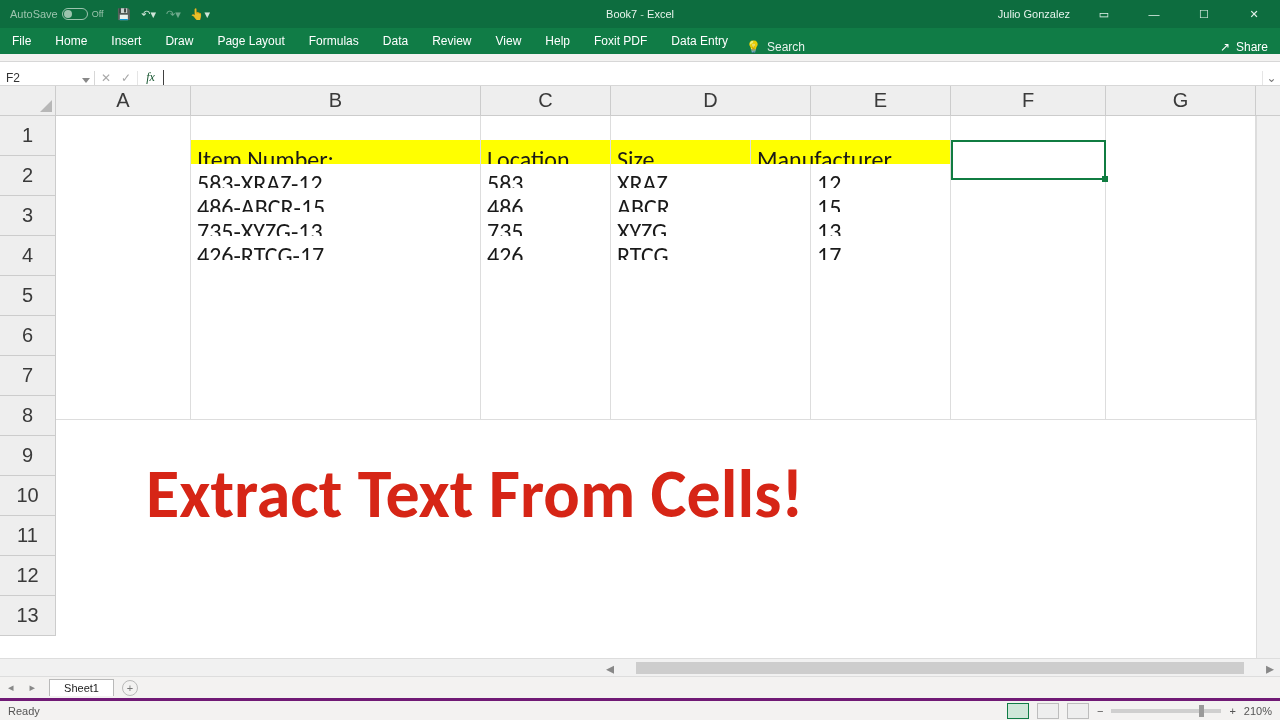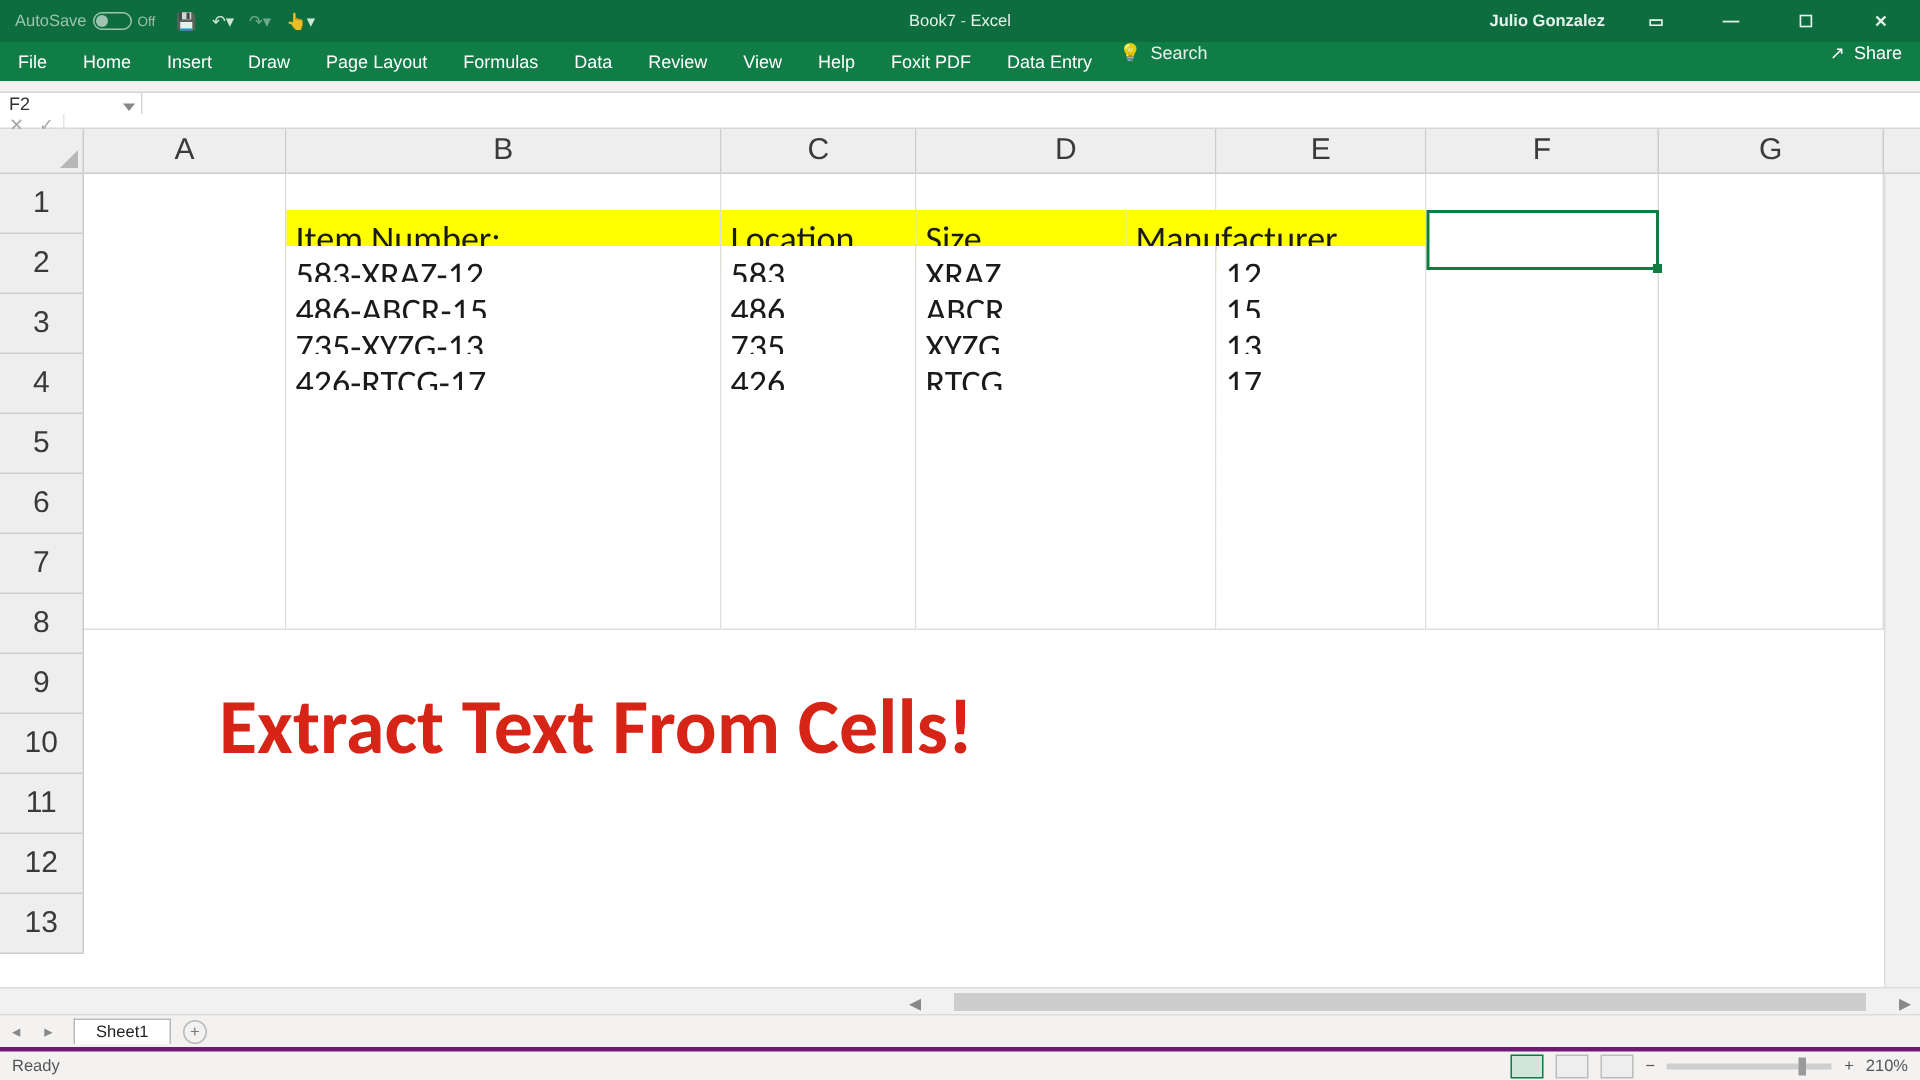--- a/index.html
+++ b/index.html
@@ -7,31 +7,31 @@
 
 .titlebar{height:28px;background:#0d6d3f;color:#cfe7d9;display:flex;align-items:center;font-size:11px;position:relative;}
 .titlebar .left{display:flex;align-items:center;gap:8px;padding-left:10px;}
 .autosave{display:flex;align-items:center;gap:4px;color:#9cc4ae;}
 .autosave .toggle{width:26px;height:12px;border:1px solid #9cc4ae;border-radius:7px;position:relative;}
 .autosave .toggle::after{content:"";position:absolute;width:8px;height:8px;border-radius:50%;background:#9cc4ae;top:1px;left:1px;}
 .qat{display:flex;gap:10px;align-items:center;margin-left:6px;}
 .qat span{color:#e5f3ea;opacity:.9;}
 .titlebar .center{position:absolute;left:0;right:0;text-align:center;color:#e8f3ec;pointer-events:none;}
 .titlebar .center .dash{color:#b7d9c4;}
-.titlebar .right{margin-left:auto;display:flex;align-items:center;gap:6px;padding-right:4px;font-weight:bold;}
+.titlebar .right{margin-left:auto;display:flex;align-items:center;gap:6px;padding-right:4px;}
 .user{color:#e5f3ec;margin-right:6px;}
 .winbtn{width:44px;height:28px;display:flex;align-items:center;justify-content:center;color:#e5f3ec;}
 
-.ribbon{height:26px;background:#107c46;display:flex;align-items:flex-start;font-size:12px;color:#fff;}
+.ribbon{height:26px;background:#107c46;display:flex;align-items:flex-end;font-size:12px;color:#fff;}
 .ribbon .tab{padding:0 12px;height:26px;display:flex;align-items:center;cursor:pointer;}
 .ribbon .tell{display:flex;align-items:center;gap:6px;margin-left:6px;opacity:.9;}
 .ribbon .share{margin-left:auto;display:flex;align-items:center;gap:6px;padding-right:12px;}
 .ribbon-body{height:8px;background:#f3f2f1;border-bottom:1px solid #d7d7d7;}
 
-.fx-row{height:24px;display:flex;align-items:flex-start;border-bottom:1px solid #d7d7d7;font-size:12px;background:#fff;flex-direction:column;}
+.fx-row{height:24px;display:flex;align-items:flex-end;border-bottom:1px solid #d7d7d7;font-size:12px;background:#fff;}
 .namebox{width:95px;border-right:1px solid #d7d7d7;display:flex;align-items:center;padding:0 6px;color:#333;position:relative;}
 .namebox .dd{position:absolute;right:4px;top:7px;width:0;height:0;border-left:4px solid transparent;border-right:4px solid transparent;border-top:5px solid #888;}
 .fx-btns{display:flex;align-items:center;padding:0 6px;gap:10px;color:#a8a8a8;border-right:1px solid #e5e5e5;}
 .fx-label{font-style:italic;font-family:"Times New Roman",serif;color:#14532d;padding:0 8px;display:flex;align-items:center;border-right:1px solid #404040;}
 .fx-input{flex:1;padding:0 6px;display:flex;align-items:center;}
 .fx-exp{width:18px;display:flex;align-items:center;justify-content:center;color:#777;border-left:1px solid #e5e5e5;}
 
 .grid-wrap{position:relative;height:590px;display:flex;flex-direction:column;}
 .colhdr-row{display:flex;height:30px;}
 .selectall{width:56px;height:30px;background:#eee;border-right:1px solid #ccc;border-bottom:1px solid #ccc;position:relative;}
@@ -41,21 +41,21 @@
 .vscroll{width:24px;background:#f1f1f1;border-left:1px solid #ddd;}
 .gridbody{display:flex;flex:1;min-height:0;}
 .rowhdrs{width:56px;}
 .rowhdr{height:40px;background:#eee;border-right:1px solid #ccc;border-bottom:1px solid #ccc;display:flex;align-items:center;justify-content:center;color:#3a3a3a;font-size:20px;}
 .cells{flex:1;position:relative;}
 .row{display:flex;height:24px;}
 .cell{height:40px;border-right:1px solid #ddd;border-bottom:1px solid #ddd;display:flex;align-items:center;padding:0 6px;font-size:24px;color:#1a1a1a;background:#fff;font-family:Calibri,Arial,sans-serif;}
 .hdrcell{background:#ffff00;}
 .sel{outline:2px solid #107c41;outline-offset:-2px;position:relative;}
 .sel::after{content:"";position:absolute;right:-3px;bottom:-3px;width:6px;height:6px;background:#107c41;}
-.overlay{position:absolute;left:90px;top:336px;font-size:52px;font-weight:700;color:#d62516;white-space:nowrap;pointer-events:none;font-family:Calibri,Arial,sans-serif;}
+.overlay{position:absolute;left:90px;top:336px;font-size:68px;font-weight:700;color:#d62516;white-space:nowrap;pointer-events:none;font-family:Calibri,Arial,sans-serif;}
 .hscroll-row{height:18px;display:flex;border-top:1px solid #ddd;background:#f1f1f1;}
 .hscroll-row .track{flex:1;display:flex;align-items:center;}
 .hscroll-row .gap{width:600px;}
 .hscroll-row .thumb{height:12px;background:#cdcdcd;flex:1;margin:0 16px;}
 
 .sheetbar{height:22px;display:flex;align-items:center;font-size:11px;background:#f3f2f1;border-top:1px solid #ddd;}
 .sheetbar .navbtn{padding:0 8px;color:#888;}
 .sheet-tab{background:#fff;border:1px solid #b9b9b9;border-bottom:none;padding:2px 14px;color:#222;margin-left:6px;}
 .addsheet{margin-left:8px;width:16px;height:16px;border:1px solid #b9b9b9;border-radius:50%;display:flex;align-items:center;justify-content:center;color:#777;font-size:11px;}
 

